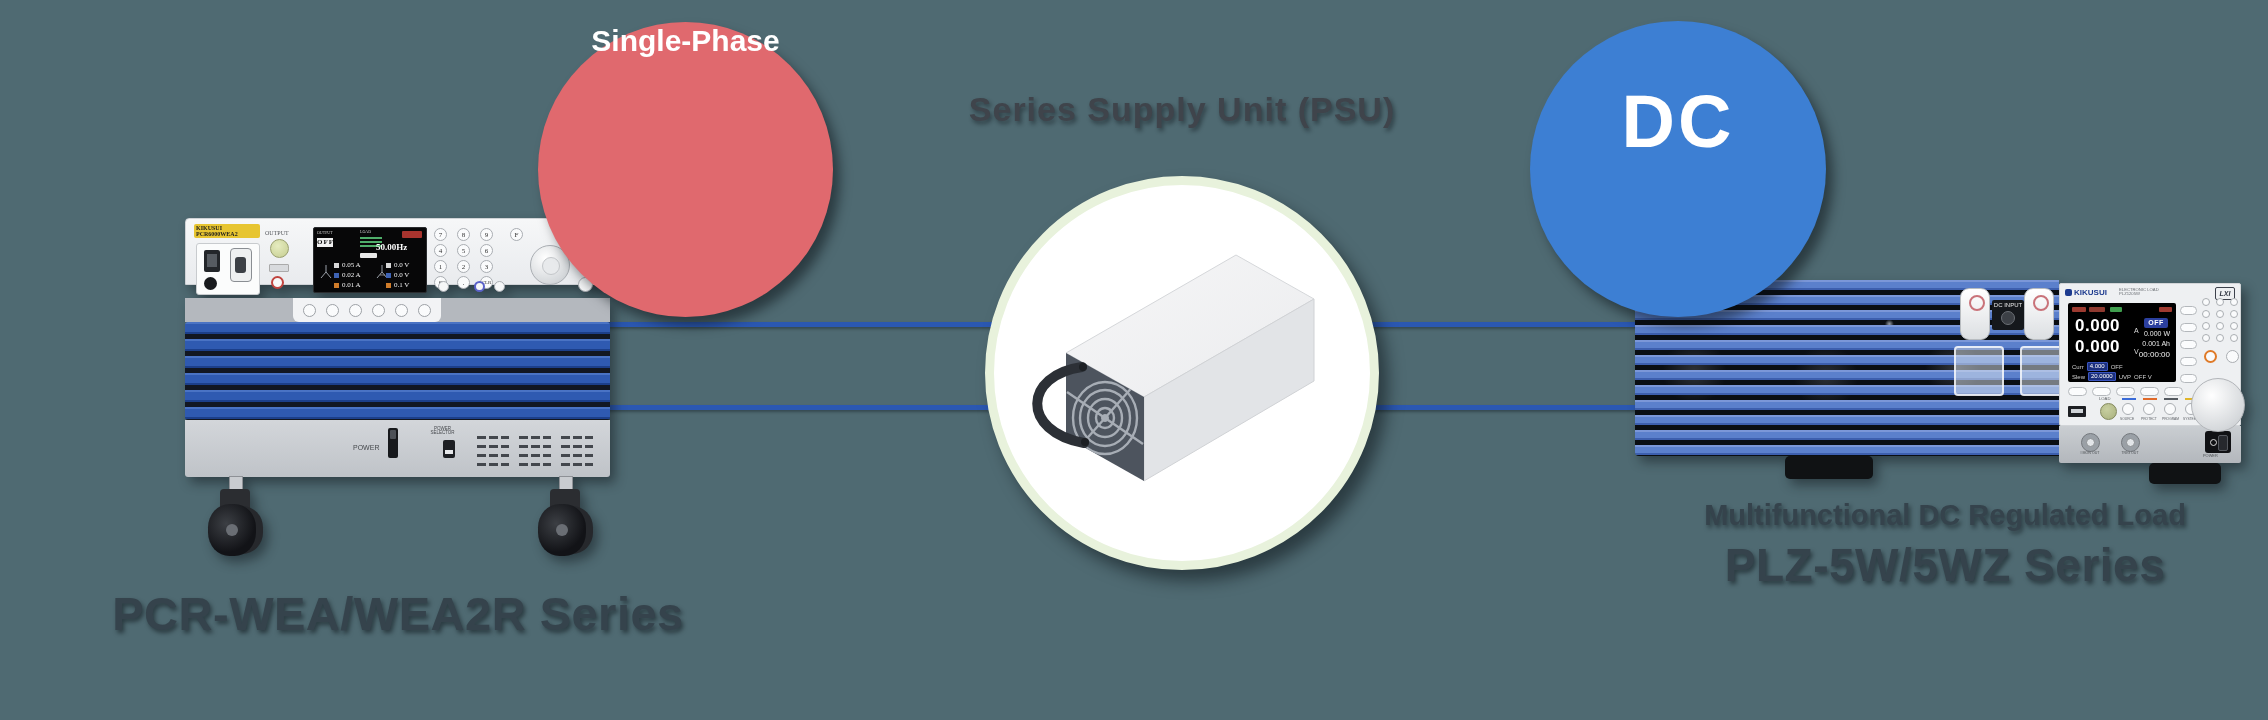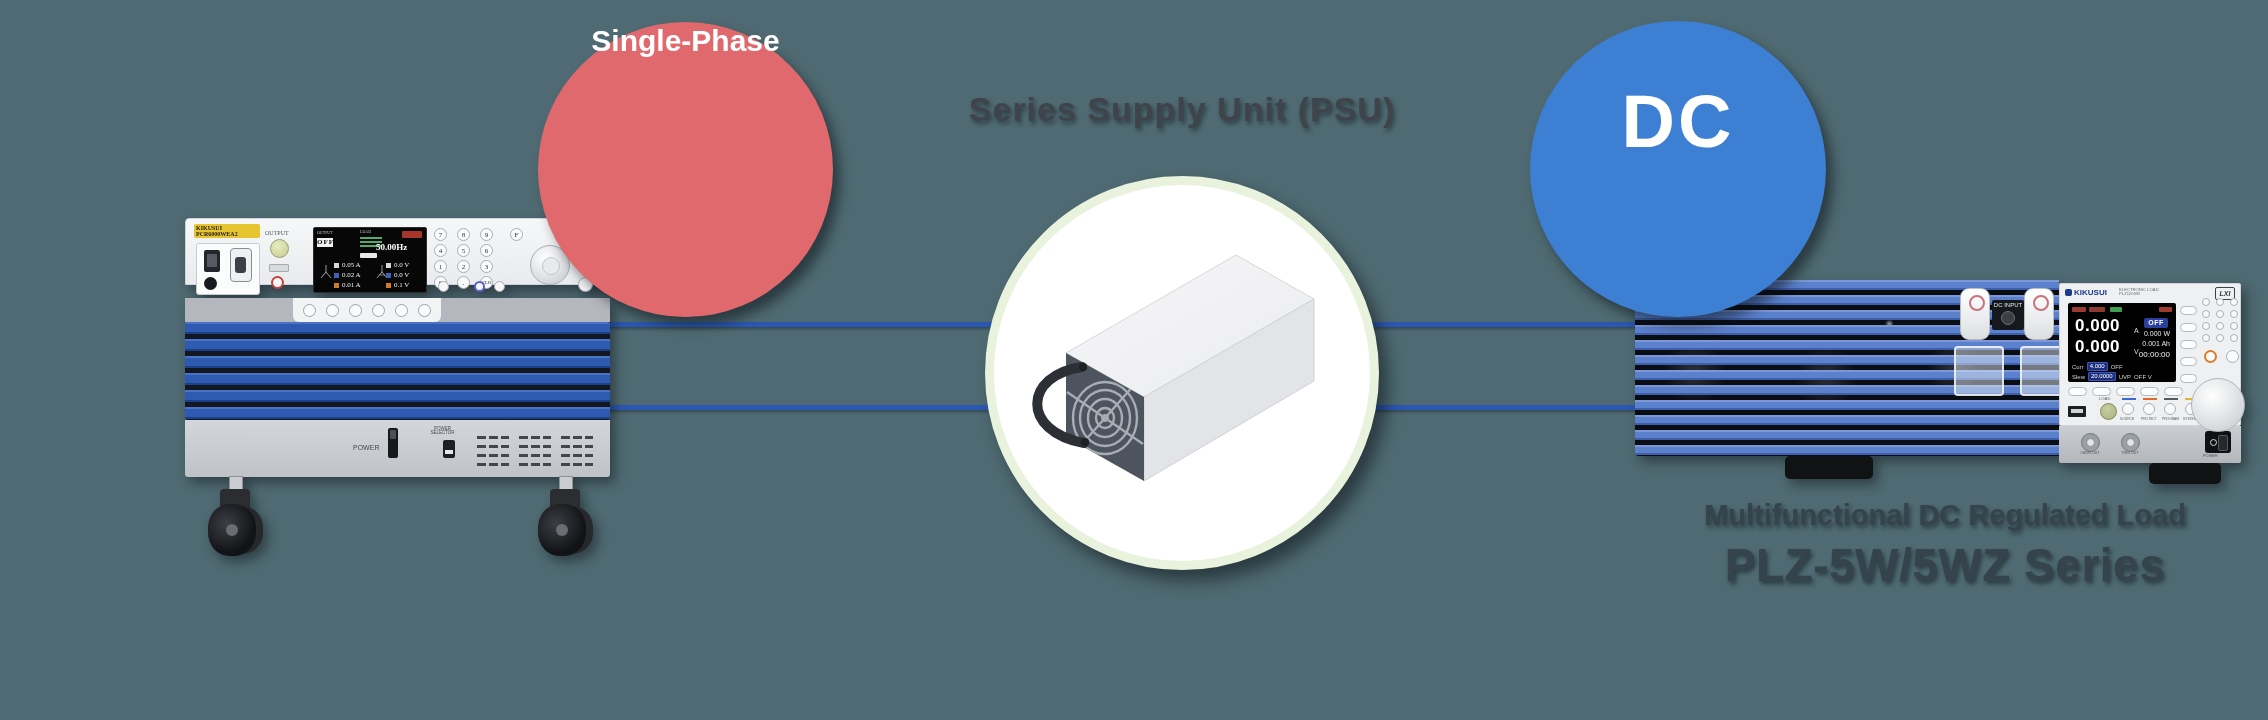--- a/index.html
+++ b/index.html
@@ -476,19 +476,20 @@
   </div>
 
   <div class="badge badge-ac">
     <div class="badge-sub1">Single-Phase</div>
   </div>
   <div class="badge badge-dc">
     <div class="badge-big">DC</div>
   </div>
 
   <div class="caption" id="caption-left">
+    <div class="cap2">PCR-WEA/WEA2R Series</div>
   </div>
   <div class="caption" id="caption-right">
     <div class="cap1">Multifunctional DC Regulated Load</div>
     <div class="cap2">PLZ-5W/5WZ Series</div>
   </div>
 
 </div>
 
 </body></html>

